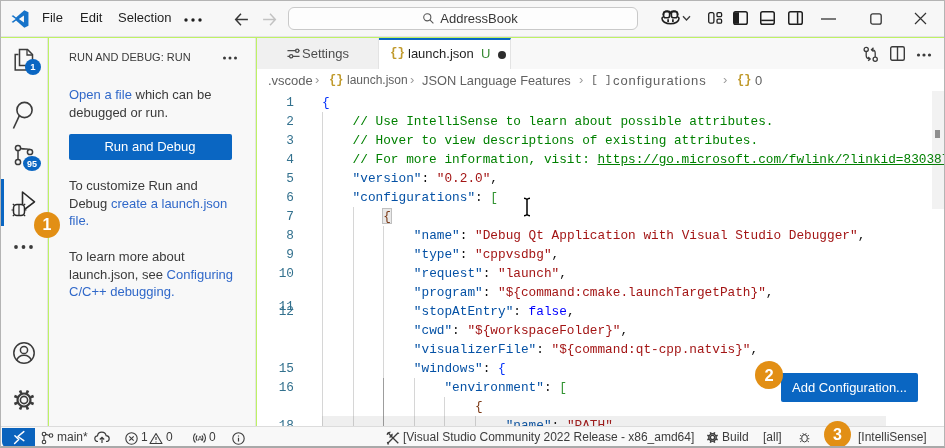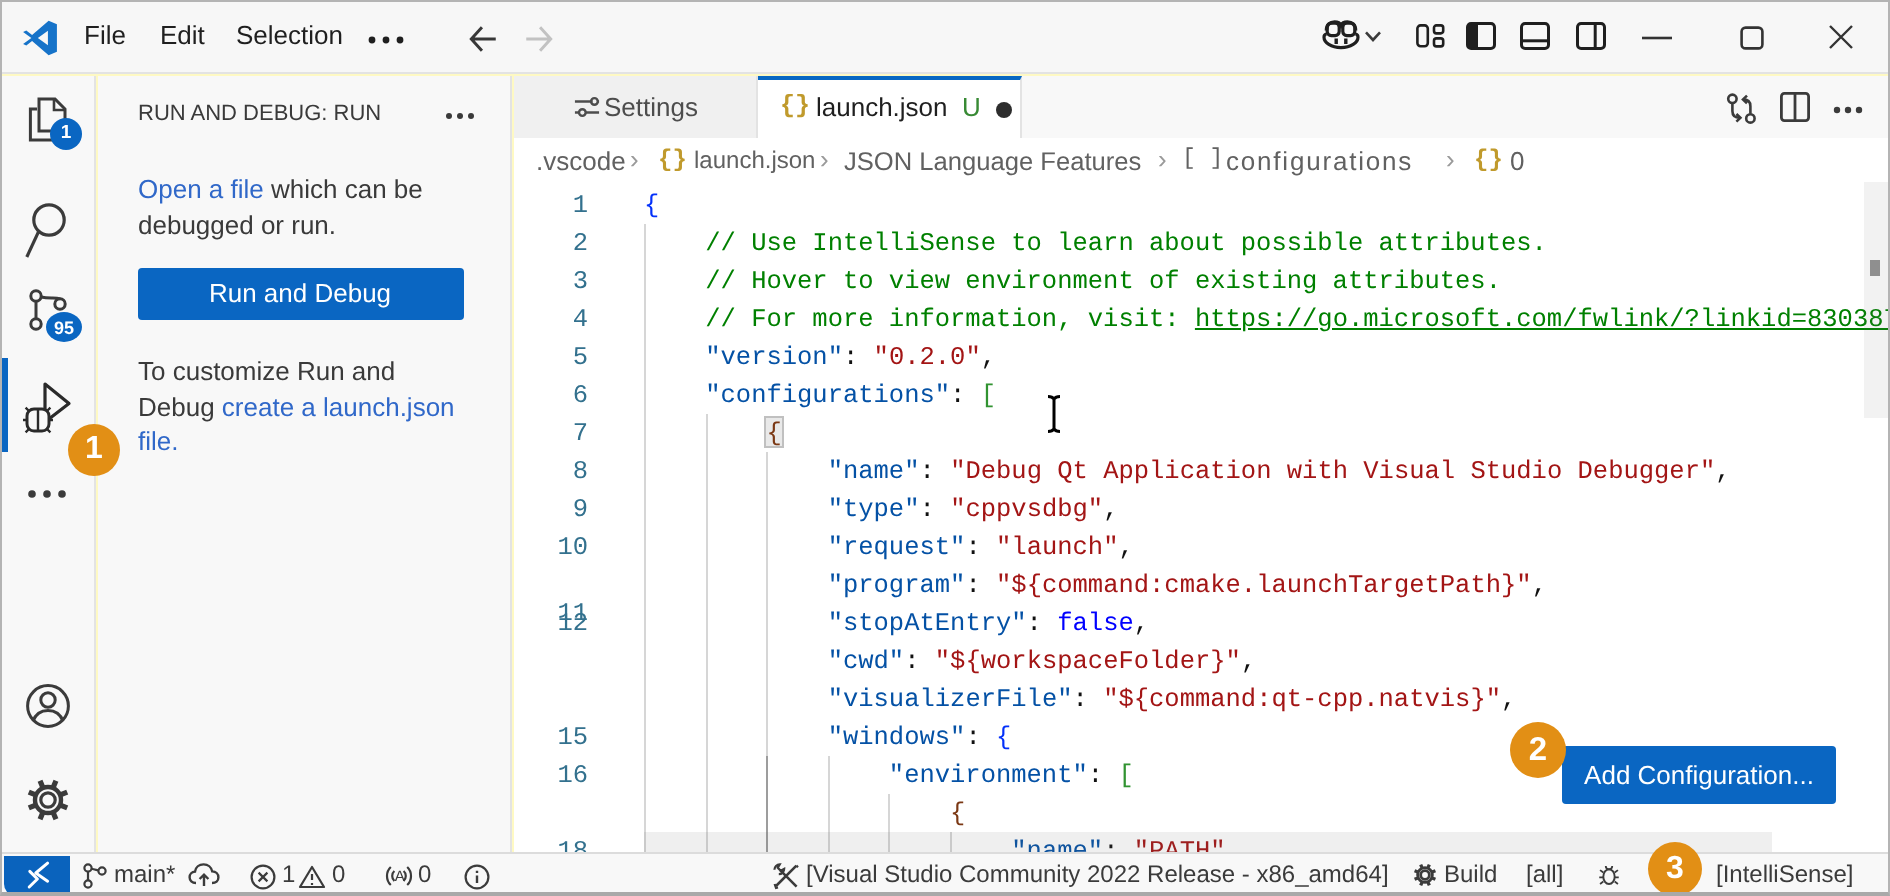--- a/index.html
+++ b/index.html
@@ -1,15 +1,15 @@
 <!DOCTYPE html>
 <html><head><meta charset="utf-8"><style>
 * { margin:0; padding:0; box-sizing:border-box; }
 body { width:945px; height:448px; overflow:hidden; font-family:"Liberation Sans",sans-serif; }
-#win { position:relative; width:945px; height:448px; background:#fef9c3; overflow:hidden;
+#win { position:relative; width:945px; height:448px; background:#bef264; overflow:hidden;
   border:1px solid #b4b4b4; border-bottom:2px solid #a9a9a9; }
 .abs { position:absolute; }
 #titlebar { position:absolute; left:0; top:0; width:943px; height:36px; background:#f7f7f7; border-bottom:1px solid #e3e3e3; }
 .menu { position:absolute; top:9px; font-size:13px; color:#1f1f1f; }
 #activity { position:absolute; left:0; top:37px; width:47px; height:388px; background:#f8f8f8; border-right:1px solid #e3e3e3; }
 #sidebar { position:absolute; left:48px; top:37px; width:207px; height:388px; background:#f8f8f8; border-right:1px solid #e3e3e3; font-size:13px; color:#3a3a3a; }
 #editor { position:absolute; left:256px; top:37px; width:687px; height:388px; background:#fff; }
 #tabbar { position:absolute; left:0; top:0; width:687px; height:31px; background:#f8f8f8; }
 .ln { position:absolute; width:293px; text-align:right; font-family:"Liberation Mono",monospace;
   font-size:12.75px; line-height:19px; color:#33718e; left:0; }
@@ -37,20 +37,25 @@
         <circle cx="3" cy="4" r="1.7" fill="#1f1f1f"></circle>
         <circle cx="10" cy="4" r="1.7" fill="#1f1f1f"></circle>
         <circle cx="17" cy="4" r="1.7" fill="#1f1f1f"></circle>
       </svg>
   <svg class="abs" style="left:232px;top:10px" width="17" height="17" viewBox="0 0 16 16">
     <path d="M7.5 2.5 L2.5 8 L7.5 13.5 M2.5 8 H14" stroke="#383838" stroke-width="1.4" fill="none"></path>
   </svg>
   <svg class="abs" style="left:260px;top:10px" width="17" height="17" viewBox="0 0 16 16">
     <path d="M8.5 2.5 L13.5 8 L8.5 13.5 M13.5 8 H2" stroke="#c2c2c2" stroke-width="1.4" fill="none"></path>
   </svg>
+  <div class="abs" style="left:287px;top:6px;width:350px;height:23px;background:#fdfdfd;border:1px solid #c9c9c9;border-radius:6px;text-align:center;line-height:21px;font-size:13px;color:#383838;text-indent:14px">
+    <svg style="display:inline-block;vertical-align:-2px;margin-right:5px" width="13" height="13" viewBox="0 0 16 16">
+          <circle cx="6.5" cy="6.5" r="4.4" stroke="#555" stroke-width="1.3" fill="none"></circle>
+          <path d="M10 10 L14 14" stroke="#555" stroke-width="1.3"></path>
+        </svg>AddressBook</div>
 
   <svg class="abs" style="left:660px;top:9px" width="19" height="15" viewBox="0 0 19 15">
     <path d="M2.2 5.2 C2.2 2.4 4 1 6.3 1 C8 1 9.1 1.8 9.5 2.7 C9.9 1.8 11 1 12.7 1 C15 1 16.8 2.4 16.8 5.2" fill="none" stroke="#1f1f1f" stroke-width="1.7"></path>
     <rect x="2.6" y="1.6" width="6" height="6.2" rx="2" fill="none" stroke="#1f1f1f" stroke-width="1.6"></rect>
     <rect x="10.4" y="1.6" width="6" height="6.2" rx="2" fill="none" stroke="#1f1f1f" stroke-width="1.6"></rect>
     <path d="M2.3 7 C1.4 7.1 1 7.8 1 8.6 C1 11.3 4.6 13.8 9.5 13.8 C14.4 13.8 18 11.3 18 8.6 C18 7.8 17.6 7.1 16.7 7" fill="none" stroke="#1f1f1f" stroke-width="1.6"></path>
     <path d="M7.1 9.2 V12 M11.9 9.2 V12" stroke="#1f1f1f" stroke-width="1.7"></path>
   </svg>
   <svg class="abs" style="left:681px;top:14px" width="9" height="7" viewBox="0 0 9 7">
         <path d="M1 1.2 L4.5 5 L8 1.2" stroke="#3b3b3b" stroke-width="1.3" fill="none"></path>
@@ -147,20 +152,21 @@
 <div id="sidebar">
   <div class="abs" style="left:20px;top:13px;font-size:11px;color:#3a3a3a">RUN AND DEBUG: RUN</div>
   <svg class="abs" style="left:173px;top:16px" width="16" height="8" viewBox="0 0 16 8">
         <circle cx="2.5" cy="4" r="1.5" fill="#3a3a3a"></circle>
         <circle cx="8" cy="4" r="1.5" fill="#3a3a3a"></circle>
         <circle cx="13.5" cy="4" r="1.5" fill="#3a3a3a"></circle>
       </svg>
   <div class="abs" style="left:19.5px;top:95.5px;width:163px;height:26px;background:#0a66c2;border-radius:2px;color:#fff;text-align:center;line-height:26px;font-size:13px">Run and Debug</div>
   <div class="abs" style="left:20px;top:48px;width:180px;line-height:17.5px"><span class="link">Open a file</span> which can be<br>debugged or run.</div>
   <div class="abs" style="left:20px;top:139px;width:185px;line-height:17.5px">To customize Run and<br>Debug <span class="link">create a launch.json<br>file.</span></div>
+  <div class="abs" style="left:20px;top:210px;width:185px;line-height:17.5px">To learn more about<br>launch.json, see <span class="link">Configuring<br>C/C++ debugging.</span></div>
 </div>
 
 <div id="editor">
   <div id="tabbar">
     <div class="abs" style="left:0;top:0;width:122px;height:31px;background:#f0f0f0;border-right:1px solid #e3e3e3"></div>
     <svg class="abs" style="left:30px;top:9px" width="13" height="13" viewBox="0 0 14 13">
       <path d="M0.5 3.5 H10 M12.5 3.5 H13.5 M0.5 9.5 H3 M6 9.5 H13.5" stroke="#4d4d4d" stroke-width="1.4" fill="none"></path>
       <circle cx="11" cy="3.5" r="1.8" stroke="#4d4d4d" stroke-width="1.3" fill="none"></circle>
       <circle cx="4.5" cy="9.5" r="1.8" stroke="#4d4d4d" stroke-width="1.3" fill="none"></circle>
     </svg>
@@ -251,21 +257,21 @@
 <div style="position:absolute;left:382.2px;top:415px;width:1px;height:10px;background:#9d9d9d"></div>
 <div style="position:absolute;left:412.8px;top:415px;width:1px;height:10px;background:#d6d6d6"></div>
 <div style="position:absolute;left:443.4px;top:415px;width:1px;height:10px;background:#d6d6d6"></div>
 <div style="position:absolute;left:474.0px;top:415px;width:1px;height:10px;background:#d6d6d6"></div>
 <div style="position:absolute;left:380.7px;top:206.5px;width:10.7px;height:16px;background:#e9e9e9;border:1px solid #c0c0c0"></div>
 <div class="ln" style="top:92px">1</div>
 <div class="cl" style="top:92px"><span style="color:#0431fa">{</span></div>
 <div class="ln" style="top:111px">2</div>
 <div class="cl" style="top:111px">    <span style="color:#008000">// Use IntelliSense to learn about possible attributes.</span></div>
 <div class="ln" style="top:130px">3</div>
-<div class="cl" style="top:130px">    <span style="color:#008000">// Hover to view environment of existing attributes.</span></div>
+<div class="cl" style="top:130px">    <span style="color:#008000">// Hover to view descriptions of existing attributes.</span></div>
 <div class="ln" style="top:149px">4</div>
 <div class="cl" style="top:149px">    <span style="color:#008000">// For more information, visit: </span><span style="color:#008000;text-decoration:underline">https://go.microsoft.com/fwlink/?linkid=830387</span></div>
 <div class="ln" style="top:168px">5</div>
 <div class="cl" style="top:168px">    <span style="color:#0451a5">"version"</span><span style="color:#111111">:</span> <span style="color:#a31515">"0.2.0"</span><span style="color:#111111">,</span></div>
 <div class="ln" style="top:187px">6</div>
 <div class="cl" style="top:187px">    <span style="color:#0451a5">"configurations"</span><span style="color:#111111">:</span> <span style="color:#319331">[</span></div>
 <div class="ln" style="top:206px">7</div>
 <div class="cl" style="top:206px">        <span id="brkt"><span style="color:#7b3814">{</span></span></div>
 <div class="ln" style="top:225px">8</div>
 <div class="cl" style="top:225px">            <span style="color:#0451a5">"name"</span><span style="color:#111111">:</span> <span style="color:#a31515">"Debug Qt Application with Visual Studio Debugger"</span><span style="color:#111111">,</span></div>

